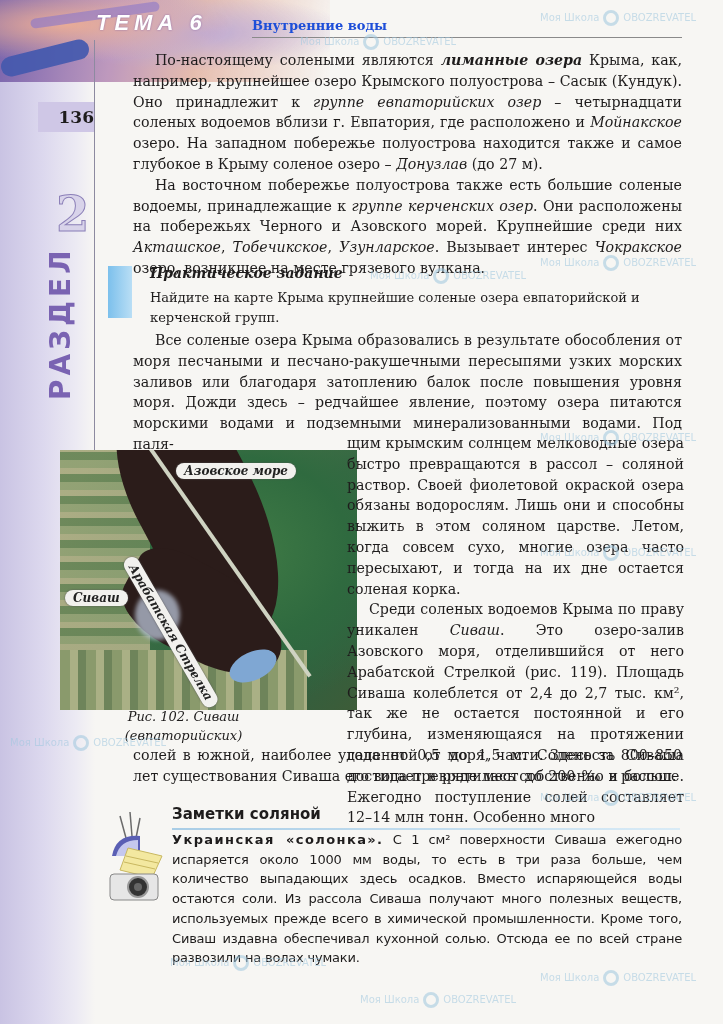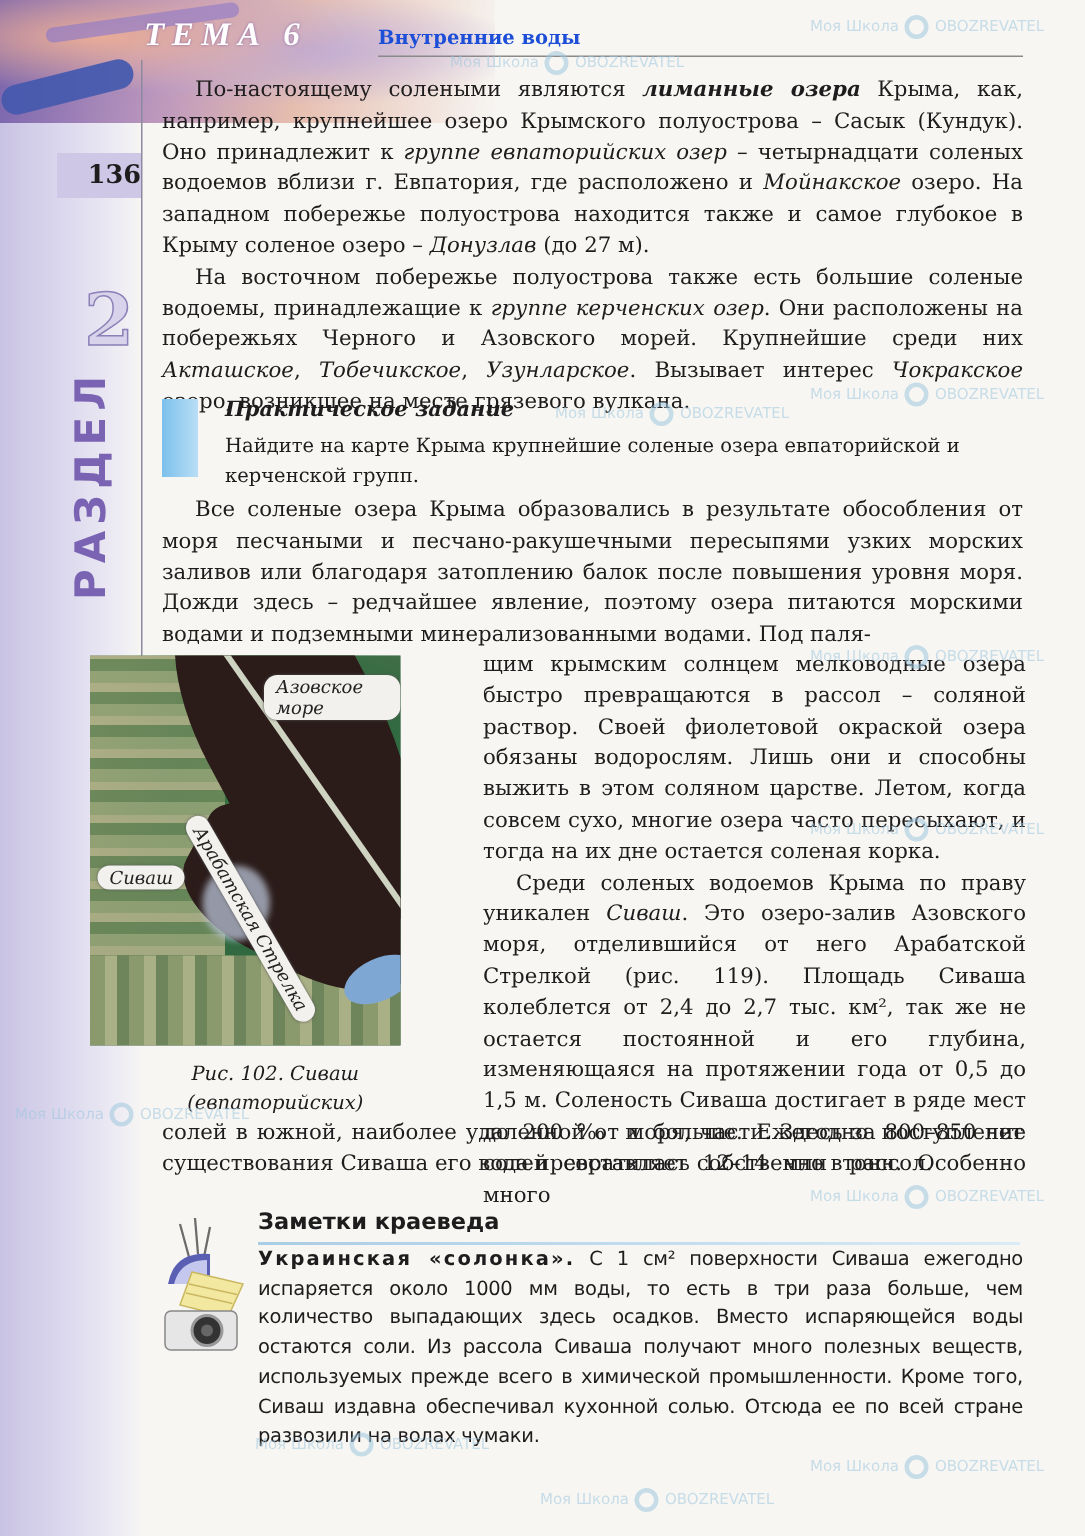--- a/index.html
+++ b/index.html
@@ -26,21 +26,21 @@
   .header-art .swoosh {
     position: absolute; left: 0; top: 48px; width: 90px; height: 20px;
     border-radius: 10px; background: #3c4fa8; transform: rotate(-14deg);
   }
   .header-art .swoosh2 {
     position: absolute; left: 30px; top: 10px; width: 130px; height: 10px;
     border-radius: 6px; background: #8b72c2; transform: rotate(-8deg); opacity: .7;
   }
   .topic-label {
     position: absolute; left: 96px; top: 10px;
-    font-family: Liberation Serif, serif; font-weight: bold; font-style: italic;
+    font-family: Liberation Sans, sans-serif; font-weight: bold; font-style: italic;
     font-size: 22px; letter-spacing: 5px; color: #ffffff;
     text-shadow: 0 0 2px #8b6aa8;
   }
   .section-title {
     position: absolute; left: 252px; top: 18px;
     font-family: "DejaVu Serif", serif; font-weight: bold; font-size: 13px; color: #1d4ed8;
   }
   .header-rule {
     position: absolute; left: 252px; top: 37px; width: 430px; height: 1px; background: #8a8a8a;
   }
@@ -61,41 +61,42 @@
   .section-word {
     position: absolute; left: 44px; top: 400px; width: 40px;
     transform-origin: left top; transform: rotate(-90deg);
     font-family: "DejaVu Sans", sans-serif; font-weight: bold; font-size: 28px; letter-spacing: 4px;
     color: #7a63b2; white-space: nowrap;
   }
   .content {
     position: absolute; left: 108px; width: 574px;
     font-size: 14.2px; line-height: 20.8px; text-align: justify;
   }
-  .content p { text-indent: 22px; }
+  .content p { text-indent: 22px; margin-left: 25px; }
   #block1 { top: 50px; }
   .task-bar {
     position: absolute; left: 108px; top: 266px; width: 24px; height: 52px;
     background: linear-gradient(to right, #7cc0ec, #b9def5);
   }
   .task-title {
     position: absolute; left: 150px; top: 265px;
     font-family: "DejaVu Serif", serif; font-weight: bold; font-style: italic; font-size: 14px;
   }
   .task-body {
     position: absolute; left: 150px; top: 288px; width: 530px;
     font-size: 13px; line-height: 20px;
   }
   #block2 { top: 330px; }
   .photo {
-    position: absolute; left: 60px; top: 437px; width: 207px; height: 260px;
+    position: absolute; left: 60px; top: 450px; width: 297px; height: 260px;
     background:
       radial-gradient(ellipse at 62% 38%, #3f7a45 0%, #2f6a3f 40%, rgba(47,106,63,0) 70%),
       linear-gradient(135deg, #6d8a5a 0%, #5c7a4f 30%, #3a6845 55%, #2f6040 80%, #3d5c38 100%);
     overflow: hidden;
+    font-weight: bold;
   }
   .photo .land {
     position: absolute; left: 0; top: 0; width: 90px; height: 260px;
     background: repeating-linear-gradient(0deg, #9aa77a 0 8px, #6f8a5c 8px 16px, #b7b48c 16px 22px);
     opacity: .85;
   }
   .photo .land2 {
     position: absolute; left: 0; top: 200px; width: 247px; height: 60px;
     background: repeating-linear-gradient(90deg, #8a9a6c 0 10px, #aab085 10px 18px, #6e845a 18px 26px);
   }
@@ -234,21 +235,21 @@
   <line x1="34" y1="6" x2="30" y2="26" stroke="#6b6b6b" stroke-width="1.5"></line>
   <path d="M6 44 Q10 22 34 24 L34 44 Z" fill="#5a5fb4"></path>
   <path d="M10 44 Q14 28 32 28 L32 44 Z" fill="#c5c8ee"></path>
   <polygon points="22,36 56,44 46,66 14,58" fill="#f3e8a0" stroke="#c9b860" stroke-width="1"></polygon>
   <line x1="20" y1="44" x2="52" y2="51" stroke="#c9b860"></line>
   <line x1="18" y1="50" x2="49" y2="57" stroke="#c9b860"></line>
   <rect x="4" y="62" width="48" height="26" rx="4" fill="#e6e6e6" stroke="#888"></rect>
   <circle cx="32" cy="75" r="10" fill="#333" stroke="#999" stroke-width="2"></circle>
   <circle cx="32" cy="75" r="4" fill="#666"></circle>
 </svg>
-<div class="notes-title">Заметки краеведа</div>
+<div class="notes-title">Заметки соляной</div>
 <div class="notes-rule"></div>
 <div class="notes-body">
   <span class="lead">Украинская «солонка».</span><span> С 1 см² поверхности Сиваша ежегодно испаряется около 1000 мм воды, то есть в три раза больше, чем количество выпадающих здесь осадков. Вместо испаряющейся воды остаются соли. Из рассола Сиваша получают много полезных веществ, используемых прежде всего в химической промышленности. Кроме того, Сиваш издавна обеспечивал кухонной солью. Отсюда ее по всей стране развозили на волах чумаки.</span>
 </div>
 
 <div class="wm" style="left:540px;top:10px;"><span>Моя Школа</span><span class="circ"></span><span>OBOZREVATEL</span></div>
 <div class="wm" style="left:300px;top:34px;"><span>Моя Школа</span><span class="circ"></span><span>OBOZREVATEL</span></div>
 <div class="wm" style="left:540px;top:255px;"><span>Моя Школа</span><span class="circ"></span><span>OBOZREVATEL</span></div>
 <div class="wm" style="left:370px;top:268px;"><span>Моя Школа</span><span class="circ"></span><span>OBOZREVATEL</span></div>
 <div class="wm" style="left:540px;top:430px;"><span>Моя Школа</span><span class="circ"></span><span>OBOZREVATEL</span></div>

